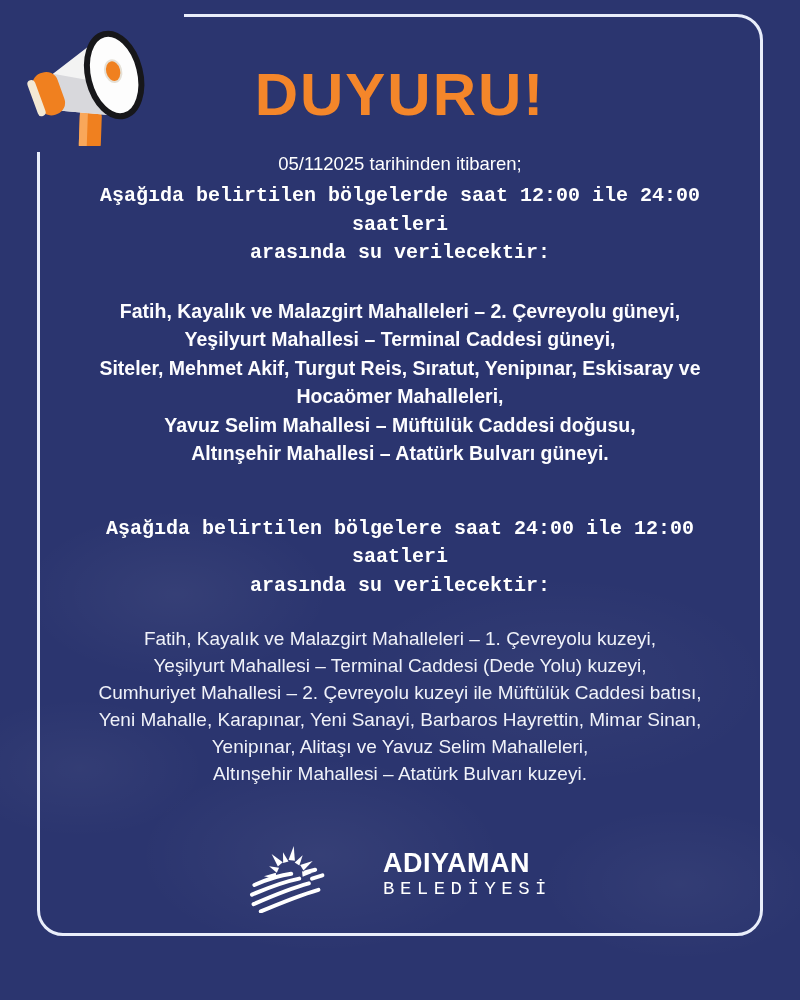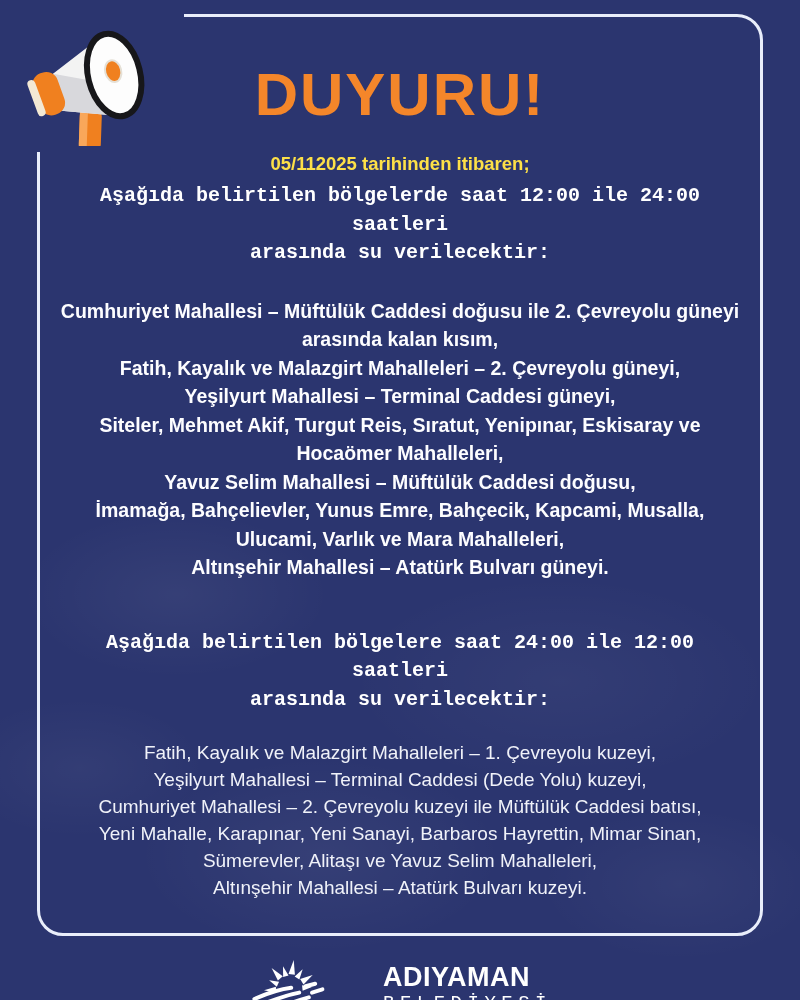--- a/index.html
+++ b/index.html
@@ -35,21 +35,21 @@
     position:absolute; left:50%; transform:translateX(-50%); top:0;
     width:690px; text-align:center; z-index:3;
   }
   .title {
     margin-top:60px;
     font-size:60px; font-weight:800; letter-spacing:2px;
     color:#f4862a;
   }
   .date-line {
     margin-top:24px;
-    font-size:18.5px; font-weight:700; color:#fde047;
+    font-size:18.5px; font-weight:400; color:#ffffff;
   }
   .heading {
     margin-top:7px;
     font-size:20px; font-weight:700; line-height:28.5px; color:#ffffff;font-family:Liberation Mono, monospace;
   }
   .heading span { display:block; }
   .list { margin-top:29px; }
   .list-bold p {
     font-size:19.5px; font-weight:700; line-height:28.5px; color:#fdfdff;
   }
@@ -100,39 +100,37 @@
   <div class="title">DUYURU!</div>
 
   <div class="date-line">05/112025 tarihinden itibaren;</div>
 
   <div class="heading">
     <span>Aşağıda belirtilen bölgelerde saat 12:00 ile 24:00 saatleri</span>
     <span>arasında su verilecektir:</span>
   </div>
 
   <div class="list list-bold">
-    <p>Cumhuriyet Mahallesi – Müftülük Caddesi doğusu ile 2. Çevreyolu güneyi arasında kalan kısım,</p>
     <p>Fatih, Kayalık ve Malazgirt Mahalleleri – 2. Çevreyolu güneyi,</p>
     <p>Yeşilyurt Mahallesi – Terminal Caddesi güneyi,</p>
     <p>Siteler, Mehmet Akif, Turgut Reis, Sıratut, Yenipınar, Eskisaray ve Hocaömer Mahalleleri,</p>
     <p>Yavuz Selim Mahallesi – Müftülük Caddesi doğusu,</p>
-    <p>İmamağa, Bahçelievler, Yunus Emre, Bahçecik, Kapcami, Musalla, Ulucami, Varlık ve Mara Mahalleleri,</p>
     <p>Altınşehir Mahallesi – Atatürk Bulvarı güneyi.</p>
   </div>
 
   <div class="heading heading-2">
     <span>Aşağıda belirtilen bölgelere saat 24:00 ile 12:00 saatleri</span>
     <span>arasında su verilecektir:</span>
   </div>
 
   <div class="list list-regular">
     <p>Fatih, Kayalık ve Malazgirt Mahalleleri – 1. Çevreyolu kuzeyi,</p>
     <p>Yeşilyurt Mahallesi – Terminal Caddesi (Dede Yolu) kuzeyi,</p>
     <p>Cumhuriyet Mahallesi – 2. Çevreyolu kuzeyi ile Müftülük Caddesi batısı,</p>
-    <p>Yeni Mahalle, Karapınar, Yeni Sanayi, Barbaros Hayrettin, Mimar Sinan, Sümerevler, Alitaşı ve Yavuz Selim Mahalleleri,</p>
+    <p>Yeni Mahalle, Karapınar, Yeni Sanayi, Barbaros Hayrettin, Mimar Sinan, Yenipınar, Alitaşı ve Yavuz Selim Mahalleleri,</p>
     <p>Altınşehir Mahallesi – Atatürk Bulvarı kuzeyi.</p>
   </div>
 
   <div class="footer">
     <svg width="80" height="76" viewBox="0 0 100 95">
       <g fill="#ffffff">
 
         <g transform="rotate(-92 52 48)">
             <polygon points="52,16 48,31 56,31"></polygon>
           </g>

